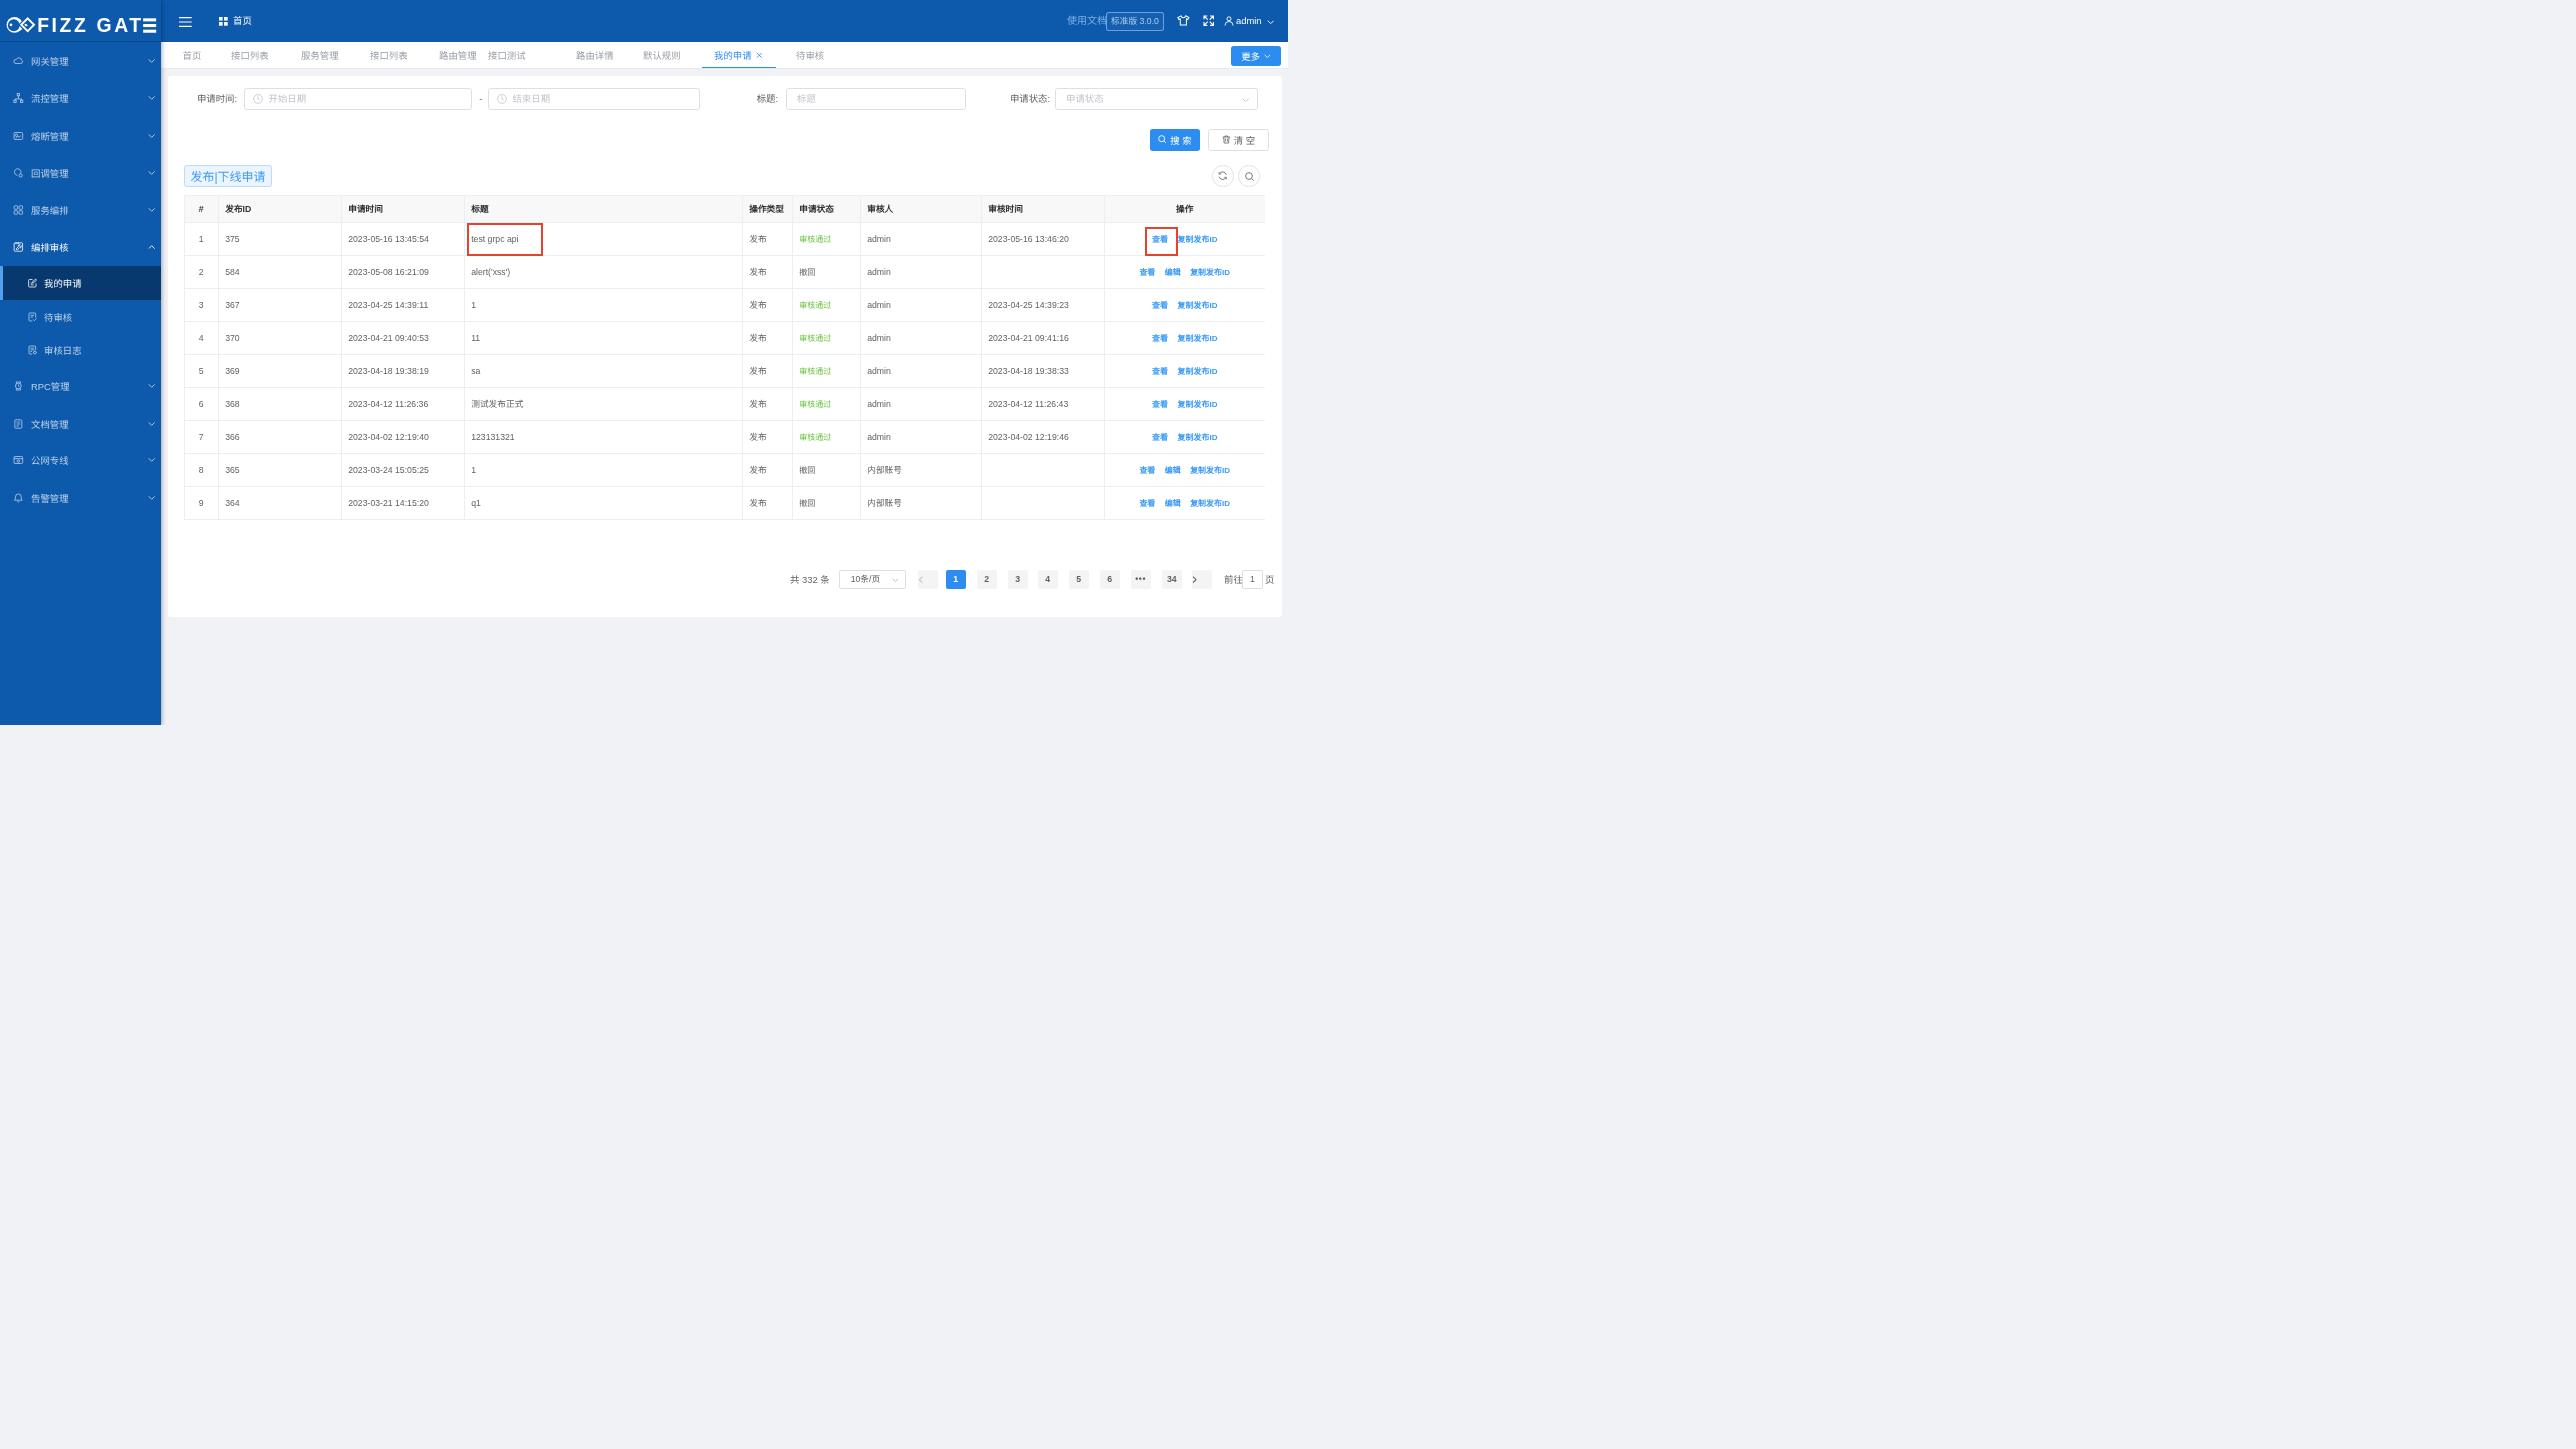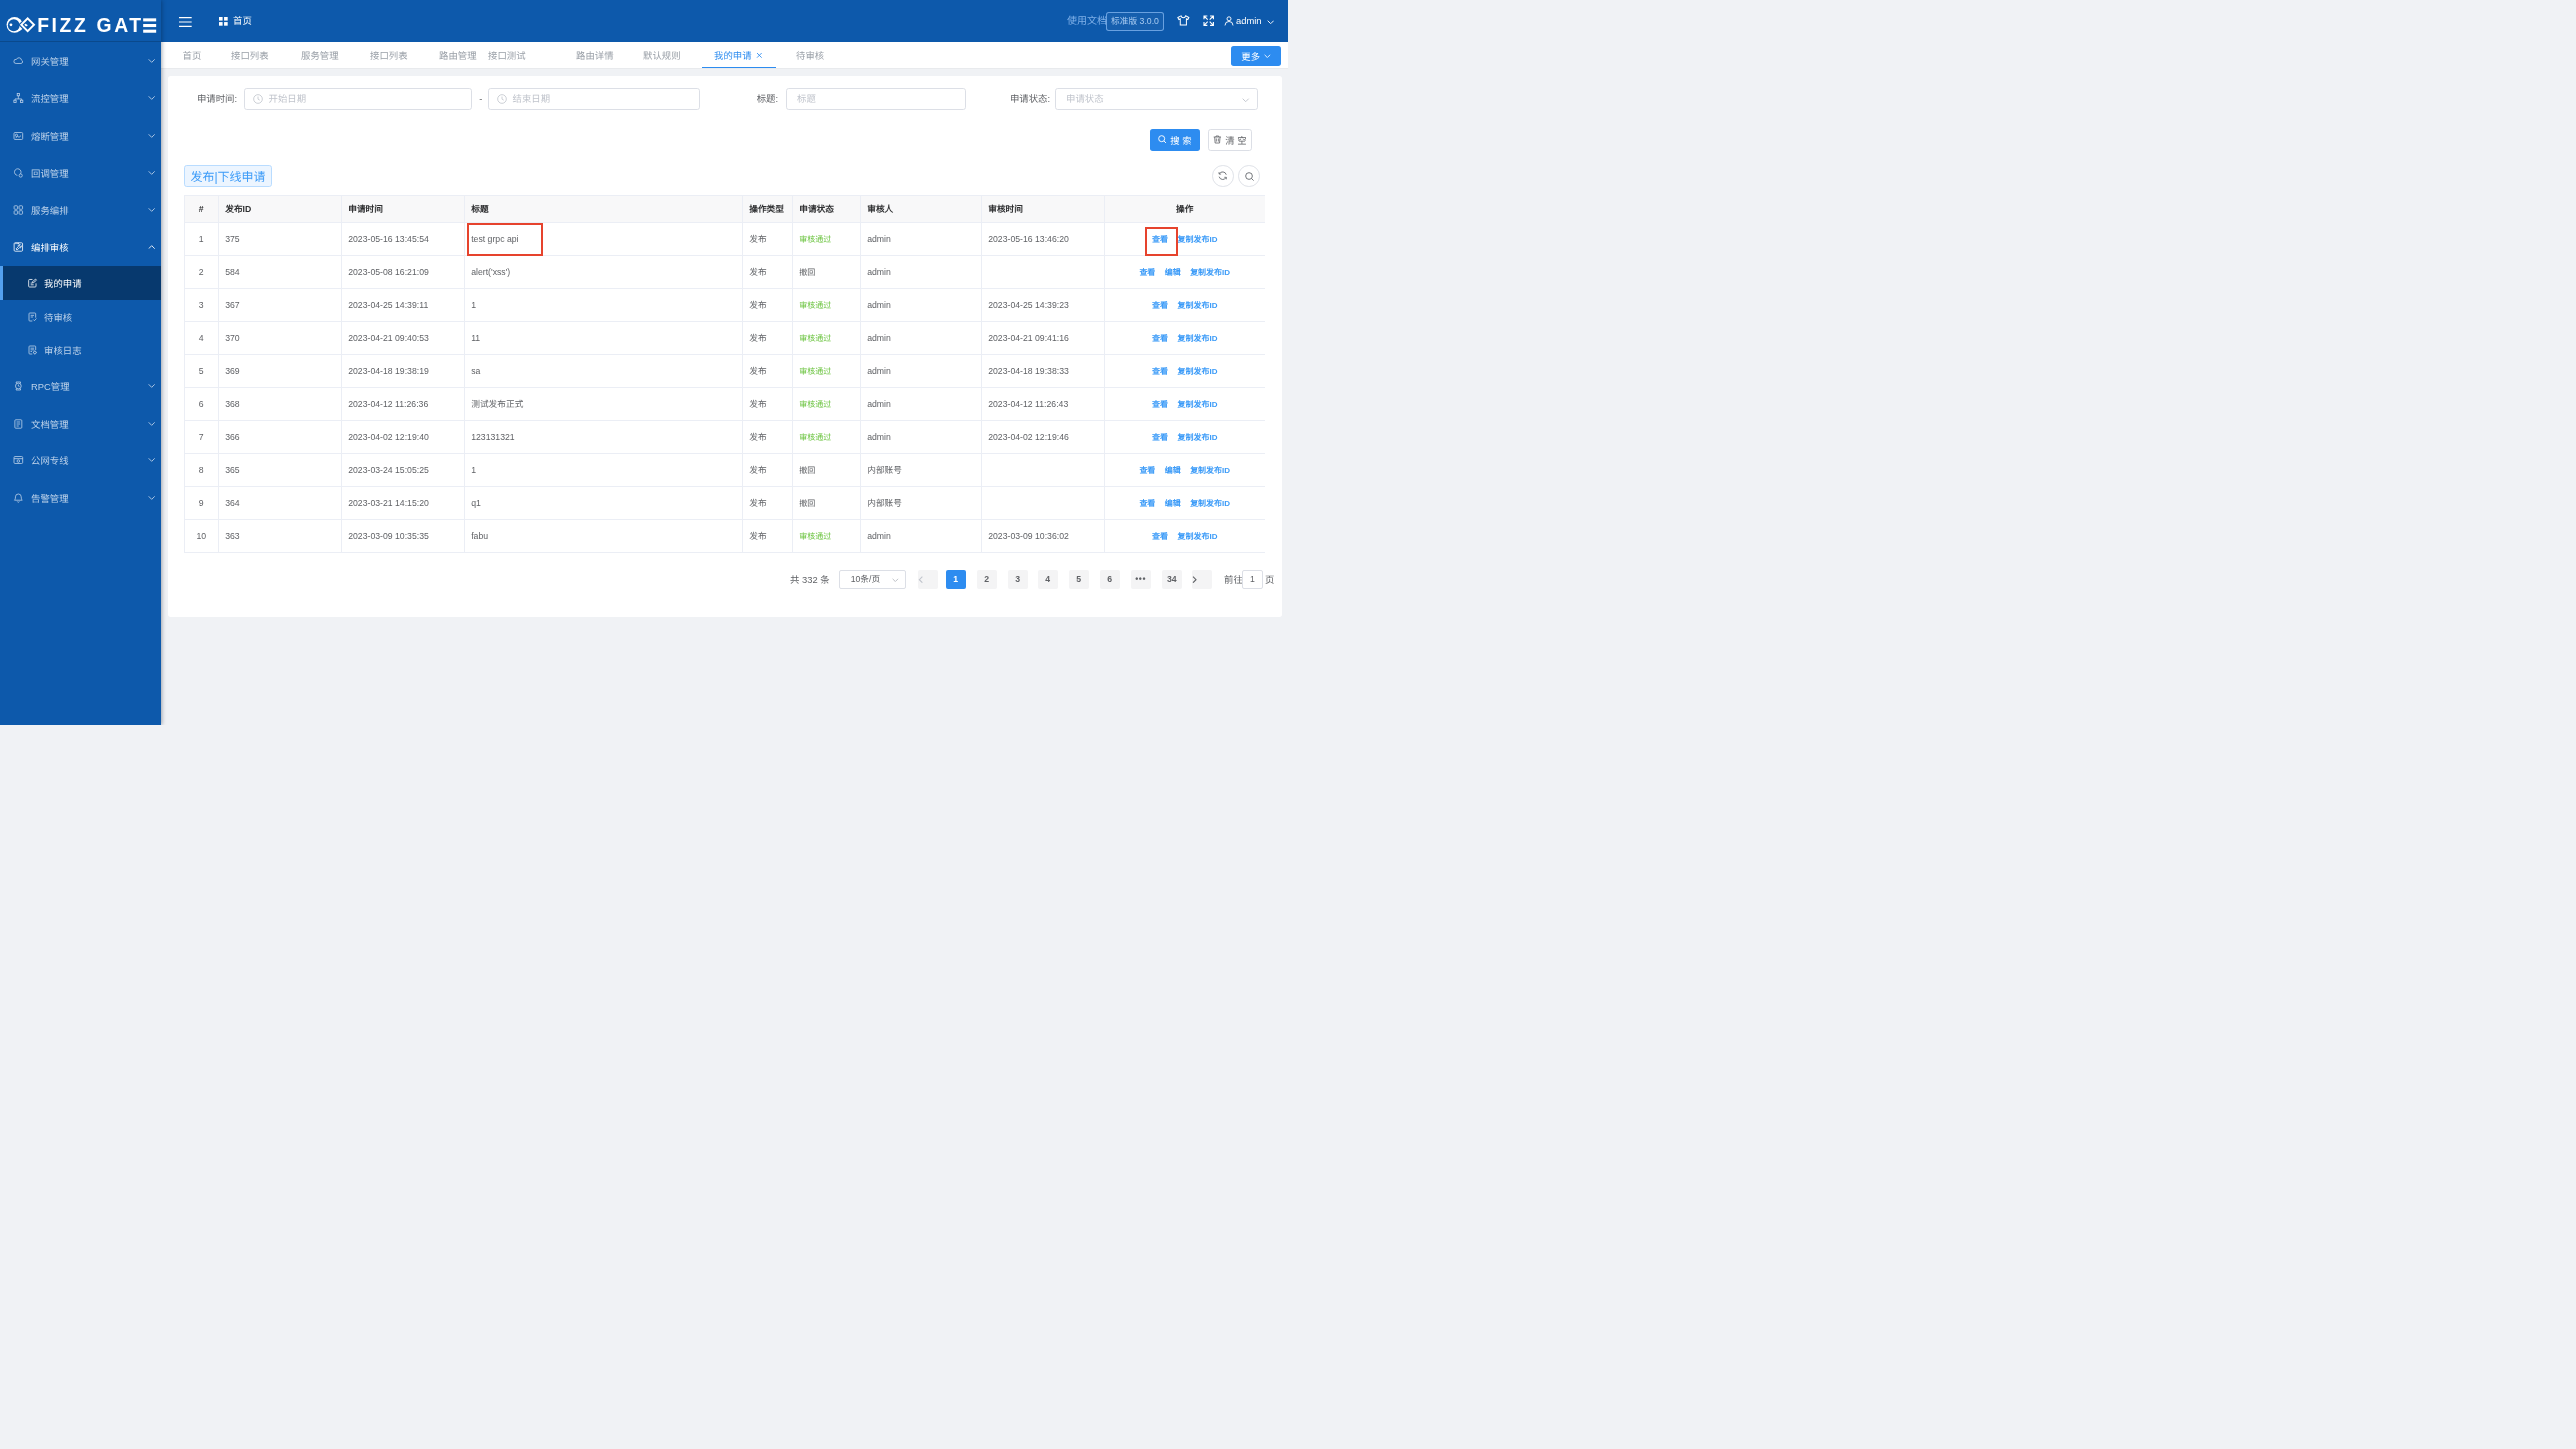--- a/index.html
+++ b/index.html
@@ -329,21 +329,21 @@
     <svg style="position:absolute;right:7.4px;top:8.7px" width="7.4" height="4.7" viewBox="0 0 11 7" fill="none" stroke="#c0c4cc" stroke-width="1.4">
         <path d="M1 1l4.5 4.5L10 1"></path>
       </svg>
   </div>
   <div class="btn" style="left:1150px;top:129px;width:50px;background:#2d8cf0;color:#fff">
     <svg style="margin-right:3.4px" width="8.7" height="8.7" viewBox="0 0 13 13" fill="none" stroke="#fff" stroke-width="1.4">
         <circle cx="5.5" cy="5.5" r="4.5"></circle>
         <path d="M9 9l3 3"></path>
       </svg>搜 索
   </div>
-  <div class="btn" style="left:1208px;top:129px;width:44px;background:#fff;border:0.7px solid #dcdfe6;color:#606266">
+  <div class="btn" style="left:1208px;top:129px;width:61px;background:#fff;border:0.7px solid #dcdfe6;color:#606266">
     <svg style="margin-right:3.4px" width="8.7" height="8.7" viewBox="0 0 13 13" fill="none" stroke="#606266" stroke-width="1.2">
         <path d="M1 3h11M4.5 3V1.5h4V3M2.5 3l.7 9h6.6l.7-9M5 5.2v4.6M8 5.2v4.6"></path>
       </svg>清 空
   </div>
 </div>
 <div id="toolbar">
   <div class="btn" style="left:184px;top:165px;width:88px;background:#ecf5ff;border:0.7px solid #b9dcff;color:#3b9bf8;font-size:12px">发布|下线申请</div>
   <div class="abs" style="left:1212px;top:165px;width:21.5px;height:21.5px;border:0.7px solid #dfe2e8;border-radius:50%;background:#fff">
     <svg style="position:absolute;left:5.4px;top:5.4px" width="9.4" height="9.4" viewBox="0 0 14 14" fill="none" stroke="#5f6368" stroke-width="1.3">
         <path d="M12.3 5.5A5.6 5.6 0 0 0 2 4.2M1.7 8.5a5.6 5.6 0 0 0 10.3 1.3"></path>
@@ -474,31 +474,20 @@
           <td class="ctr">9</td>
           <td>364</td>
           <td>2023-03-21 14:15:20</td>
           <td>q1</td>
           <td>发布</td>
           <td class="gry">撤回</td>
           <td>内部账号</td>
           <td></td>
           <td class="ops"><span>查看</span><span>编辑</span><span>复制发布ID</span></td>
         </tr>
-<tr>
-          <td class="ctr">10</td>
-          <td>363</td>
-          <td>2023-03-09 10:35:35</td>
-          <td>fabu</td>
-          <td>发布</td>
-          <td class="grn">审核通过</td>
-          <td>admin</td>
-          <td>2023-03-09 10:36:02</td>
-          <td class="ops"><span>查看</span><span>复制发布ID</span></td>
-        </tr>
 </tbody>
     </table>
 </div>
 <div id="pager">
   <div class="ptxt" style="left:790px">共 332 条</div>
   <div class="abs" style="left:839px;top:570px;width:67px;height:19px;border:0.7px solid #dcdfe6;border-radius:2px;background:#fff">
     <span style="position:absolute;left:10.7px;top:0;line-height:17.4px;font-size:8.7px;color:#606266">10条/页</span>
     <svg style="position:absolute;right:6px;top:6.7px" width="6.7" height="4.7" viewBox="0 0 11 7" fill="none" stroke="#b4b7bd" stroke-width="1.4">
         <path d="M1 1l4.5 4.5L10 1"></path>
       </svg>

